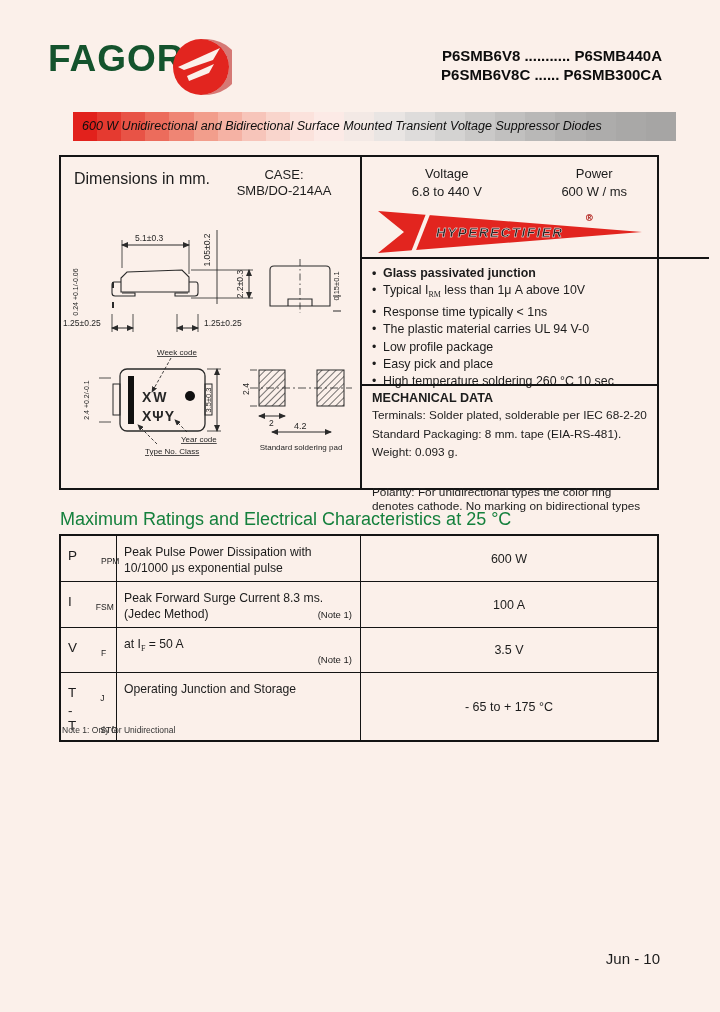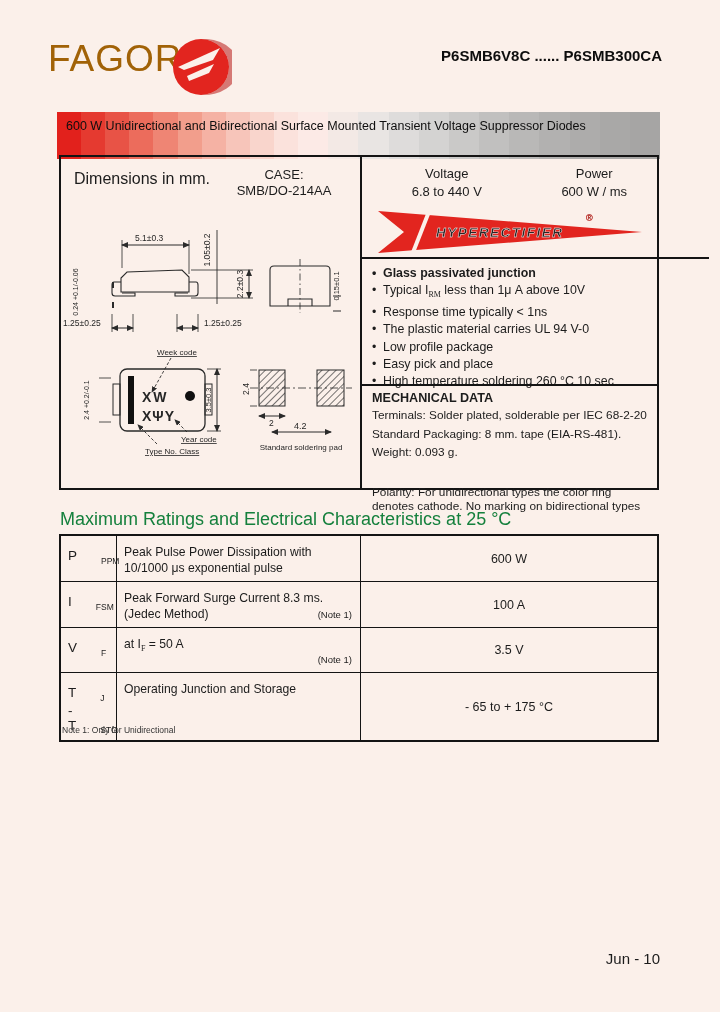--- a/index.html
+++ b/index.html
@@ -5,36 +5,36 @@
   html,body{margin:0;padding:0;}
   body{
     width:720px;height:1012px;position:relative;
     background:#fbf0ea;color:#1c1c1c;
     font-family:"Liberation Sans",sans-serif;
     overflow:hidden;
   }
   .abs{position:absolute;}
 
   
-  .brand{left:48px;top:38px;font-size:37px;font-weight:normal;letter-spacing:1px;color:#a16207;text-align:center;}
+  .brand{left:48px;top:38px;font-size:37px;font-weight:bold;letter-spacing:1px;color:#14532d;text-align:center;}
   .brand-mark{left:170px;top:36px;}
   .partnos{right:58px;top:46px;text-align:right;font-weight:bold;font-size:15px;line-height:19px;color:#0d0d0d;}
 
   
   .titleband{
-    left:57px;top:112px;width:603px;height:47px;
+    left:73px;top:112px;width:603px;height:29px;
     background:linear-gradient(90deg,
       #e2211c 0 4%,#e53a30 4% 8%,#e85346 8% 12%,#ec6c5c 12% 16%,
       #ef8574 16% 20%,#f29e8c 20% 24%,#f5b2a4 24% 28%,#f7c5ba 28% 32%,
       #f9d5cc 32% 36%,#fbe2dc 36% 40%,#fceae6 40% 45%,#f3e9e5 45% 50%,
       #e9e5e3 50% 55%,#dedcdb 55% 60%,#d4d3d2 60% 65%,#cac9c8 65% 70%,
       #c1c0bf 70% 75%,#b9b8b7 75% 80%,#b2b1b0 80% 85%,#adacab 85% 90%,
       #a9a8a7 90% 95%,#a6a5a4 95% 100%);
     font-size:12.5px;line-height:29px;color:#0e0e0e;
-    padding-left:9px;box-sizing:border-box;white-space:nowrap;
+    padding-left:9px;box-sizing:border-box;white-space:nowrap;font-style:italic;
   }
 
   
   .mainbox{left:59px;top:155px;width:600px;height:335px;border:2px solid #141414;box-sizing:border-box;}
   .vdivider{left:299px;top:0;width:0;height:331px;border-left:2px solid #141414;}
   .dims-note{left:13px;top:13px;font-size:16px;}
   .case-block{left:150px;top:10px;width:146px;text-align:center;font-size:13px;line-height:16px;}
 
   .rightcol{left:301px;top:0;width:295px;height:331px;}
   .vp-row{left:0;top:8px;width:295px;display:flex;padding-left:11px;}
@@ -77,20 +77,21 @@
 <div class="abs brand">FAGOR</div>
 
 <svg class="abs brand-mark" width="62" height="62" viewBox="0 0 62 62">
   <circle cx="31" cy="31" r="28" fill="#e2251f"></circle>
   <path d="M31,3 a28,28 0 0 1 0,56 a30,24 0 0 0 6,-56 Z" fill="#b71714" opacity="0.55"></path>
   <path d="M8,31 L50,12 L43,24 L14,34 Z" fill="#fbf0ea"></path>
   <path d="M17,40 L44,28 L39,37 L19,45 Z" fill="#fbf0ea"></path>
 </svg>
 
 <div class="abs partnos">
+  <div>P6SMB6V8 ........... P6SMB440A</div>
   <div>P6SMB6V8C ...... P6SMB300CA</div>
 </div>
 
 <div class="abs titleband">600 W  Unidirectional and Bidirectional Surface Mounted Transient Voltage Suppressor Diodes</div>
 
 <div class="abs mainbox">
   <div class="abs vdivider"></div>
 
   <div class="abs dims-note">Dimensions in mm.</div>
   <div class="abs case-block">

